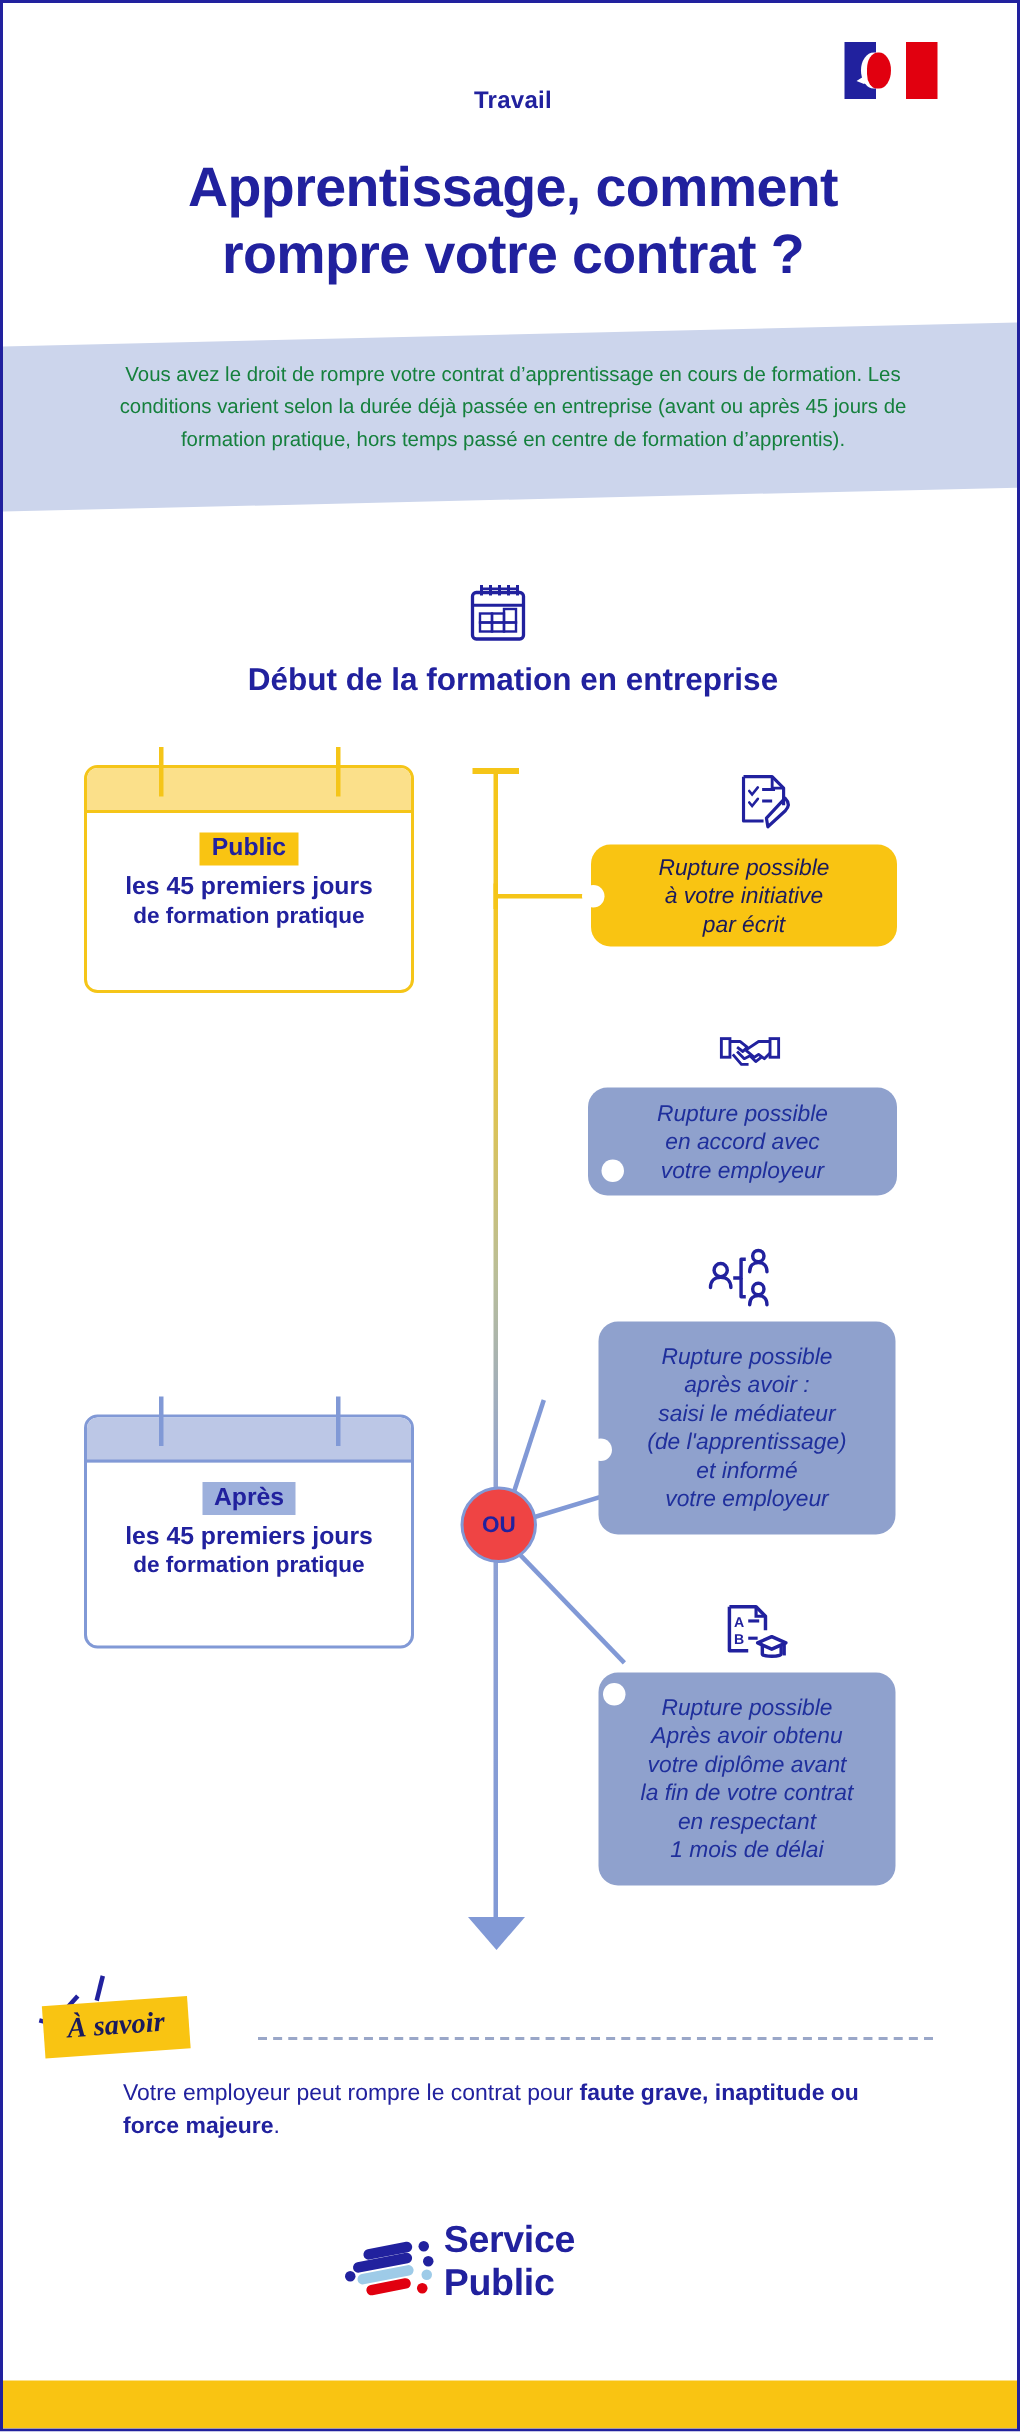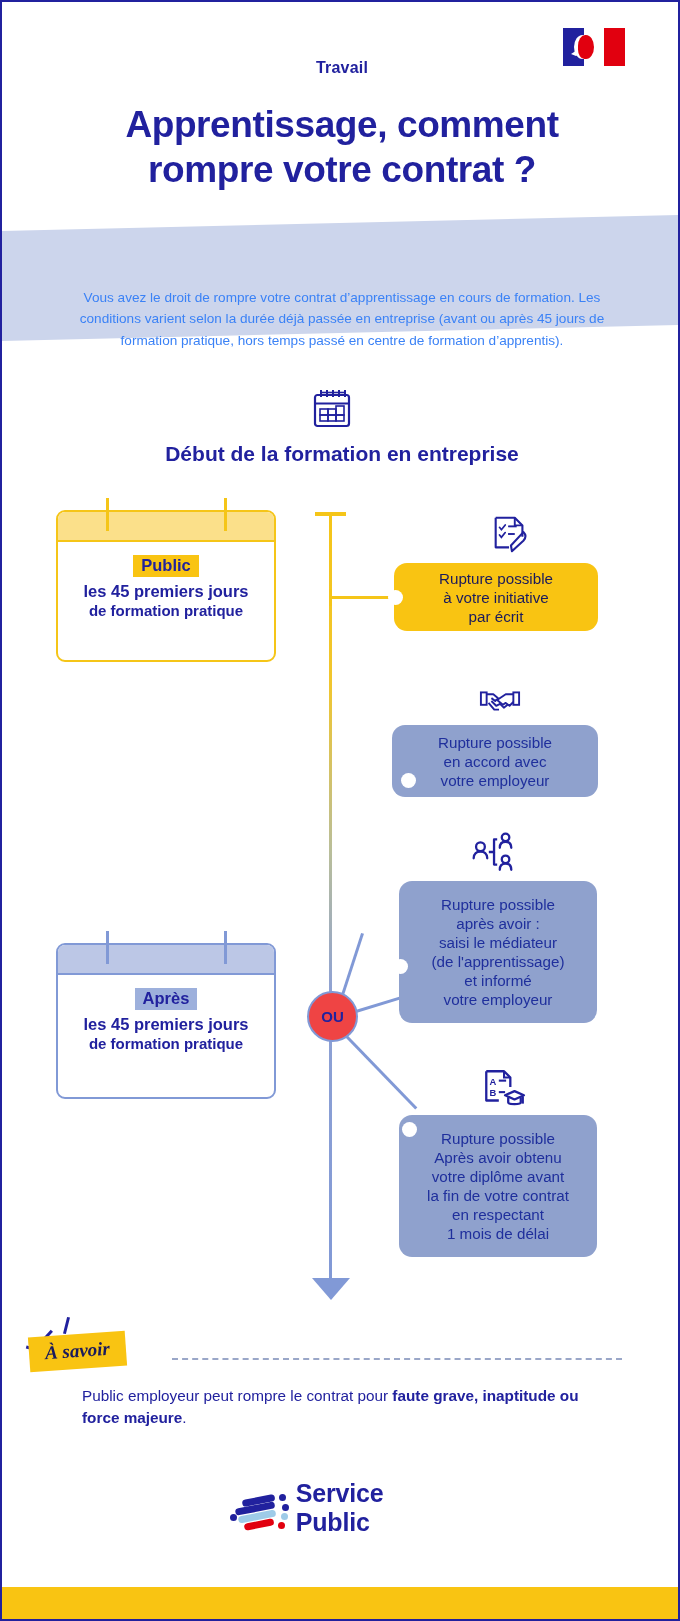--- a/index.html
+++ b/index.html
@@ -67,21 +67,21 @@
   .band{
     position:absolute; top:6px; left:0;
     width:708px; height:110px;
     background:#ccd5ec;
     transform:rotate(-1.35deg);
   }
   .band-text{
     position:absolute; top:237px; left:60px; width:560px;
     text-align:center;
     font-size:13.6px; line-height:1.58;
-    color:#3b82f6; font-weight:500;margin-top:48px;
+    color:#15803d; font-weight:500;
   }
 
   
   .cal-icon{
     position:absolute; top:386px; left:308px;
     width:44px; height:44px;
   }
   .sec-head{
     position:absolute; top:440px; left:0; width:680px;
     text-align:center;
@@ -169,20 +169,21 @@
   
   .rbox{
     position:absolute;
     border-radius:13px;
     text-align:center;
     color:#21219e;
     font-size:15.2px;
     line-height:1.25;
     display:flex;align-items:center;justify-content:center;
     z-index:4;
+    font-style:italic;
   }
   .rbox.y{ background:#f9c412; color:#1a1a5c; }
   .rbox.b{ background:#8fa1cd; color:#1f2f9c; }
   .dot{
     position:absolute; width:15px;height:15px;border-radius:50%;
     background:#ffffff; z-index:5;
   }
   .ricon{ position:absolute; width:42px;height:42px; z-index:3; }
 
   
@@ -395,21 +396,21 @@
   </div>
   <div class="dot" style="left:400px; top:1120px;"></div>
 
   <div class="spark sp1"></div>
   <div class="spark sp2"></div>
   <div class="spark sp3"></div>
   <div class="dashline"></div>
   <div class="savoir">À savoir</div>
 
   <div class="note">
-    <span>Public employeur peut rompre le contrat pour </span><b>faute grave, inaptitude ou force majeure</b><span>.</span>
+    <span>Votre employeur peut rompre le contrat pour </span><b>faute grave, inaptitude ou force majeure</b><span>.</span>
   </div>
 
   <div class="logo">
     <div class="logo-mark">
       <div class="bar bar1"></div>
       <div class="bar bar2"></div>
       <div class="bar bar3"></div>
       <div class="bar bar4"></div>
       <div class="pdot pd1"></div>
       <div class="pdot pd2"></div>

